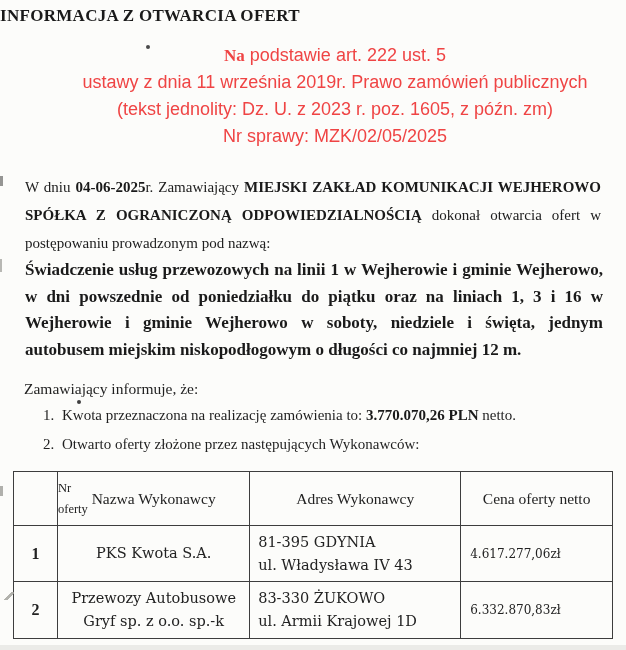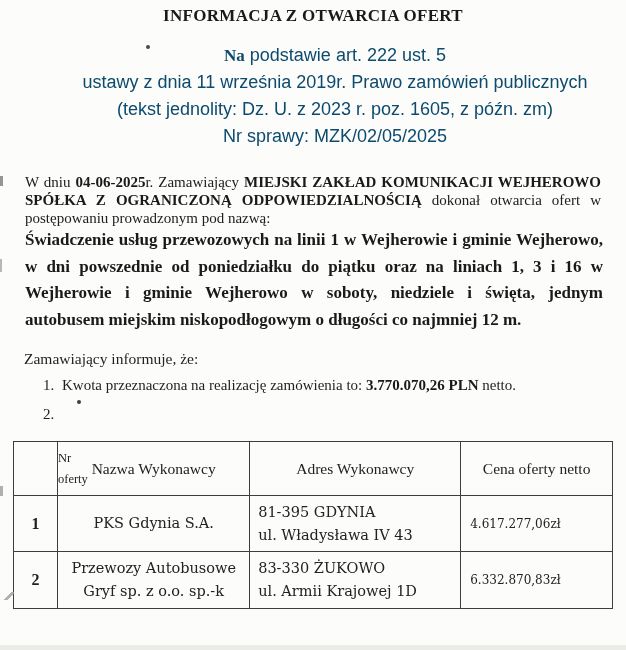--- a/index.html
+++ b/index.html
@@ -9,47 +9,47 @@
     height: 650px;
     background: #fcfcfa;
     color: #1f1f1f;
     overflow: hidden;
     font-family: "Liberation Serif", serif;
     box-sizing: border-box;
     padding-top: 6px;
   }
   .title {
     margin: 0;
-    text-align: center;
+    text-align: left;
     font-family: "Liberation Serif", serif;
     font-size: 17px;
     line-height: 20px;
     font-weight: bold;
     letter-spacing: 0.3px;
     color: #1a1a1a;
   }
   .legal {
     margin-top: 16px;
     text-align: center;
     font-family: "Liberation Sans", sans-serif;
     font-size: 18px;
     line-height: 27px;
-    color: #0c4a6e;
+    color: #ef4444;
     padding-left: 44px;
   }
   .legal .serif-bold {
     font-family: "Liberation Serif", serif;
     font-weight: bold;
     font-size: 17px;
   }
   .intro {
     margin: 23px 25px 0 25px;
     text-align: justify;
     font-size: 15px;
-    line-height: 18px;
+    line-height: 28px;
     color: #202020;
   }
   .intro b, .subject, .item-amount { font-weight: bold; color: #1a1a1a; }
   .subject {
     margin: 0 23px 0 25px;
     text-align: justify;
     font-size: 17px;
     line-height: 26.5px;
   }
   .announce {
@@ -148,39 +148,40 @@
 
   <p class="announce">Zamawiający informuje, że:</p>
 
   <div class="list">
     <div class="list-item">
       <span class="list-marker">1.</span>
       <span class="list-text"><span>Kwota przeznaczona na realizację zamówienia to: </span><b class="item-amount">3.770.070,26 PLN</b><span> netto.</span></span>
     </div>
     <div class="list-item">
       <span class="list-marker">2.</span>
+      <span class="list-text">Otwarto oferty złożone przez następujących Wykonawców:</span>
     </div>
   </div>
 
   <table class="offers-table">
     <thead>
       <tr>
         <th class="col-nr">
             <span class="thline">Nr</span>
             <span class="thline">oferty</span>
           </th>
         <th class="col-name">Nazwa Wykonawcy</th>
         <th class="col-addr">Adres Wykonawcy</th>
         <th class="col-price">Cena oferty netto</th>
       </tr>
     </thead>
     <tbody>
       <tr class="row-1">
         <td class="cell-nr">1</td>
-        <td class="cell-name"><span class="line">PKS Gdynia S.A.</span></td>
+        <td class="cell-name"><span class="line">PKS Kwota S.A.</span></td>
         <td class="cell-addr"><span class="line">81-395 GDYNIA</span><br><span class="line">ul. Władysława IV 43</span></td>
         <td class="cell-price">4.617.277,06zł</td>
       </tr>
       <tr class="row-2">
         <td class="cell-nr">2</td>
         <td class="cell-name"><span class="line">Przewozy Autobusowe</span><br><span class="line">Gryf sp. z o.o. sp.-k</span></td>
         <td class="cell-addr"><span class="line">83-330 ŻUKOWO</span><br><span class="line">ul. Armii Krajowej 1D</span></td>
         <td class="cell-price">6.332.870,83zł</td>
       </tr>
     </tbody>

